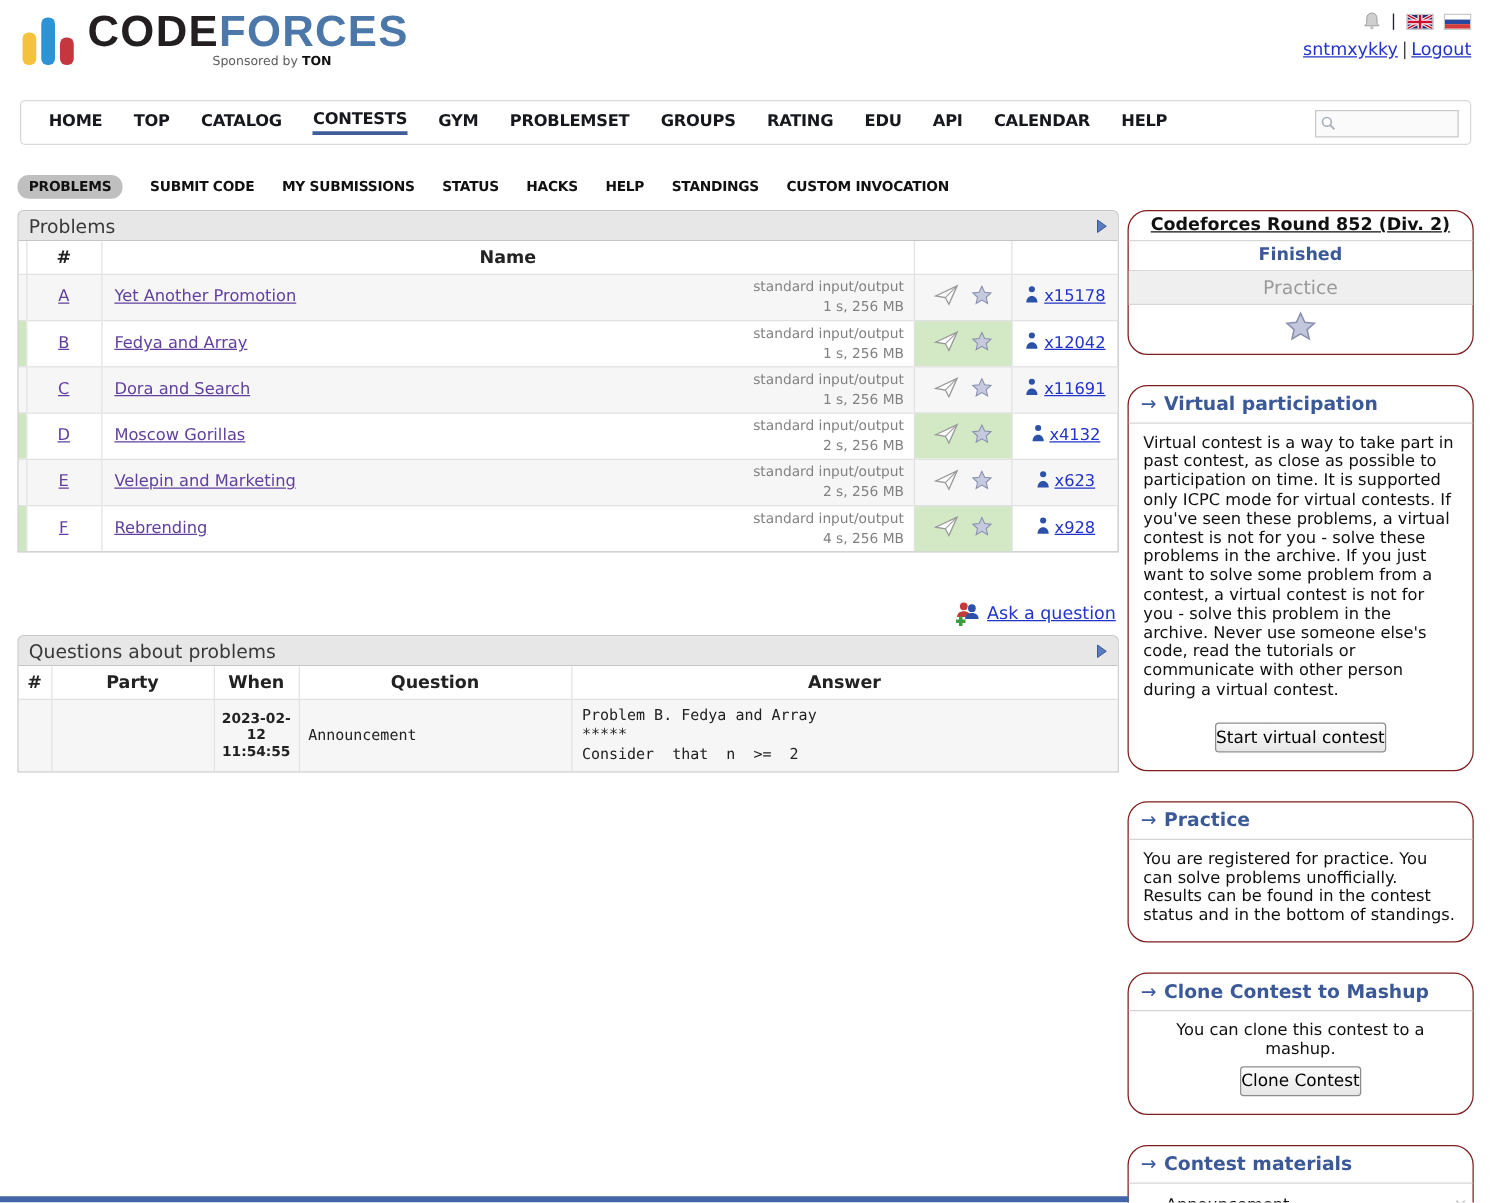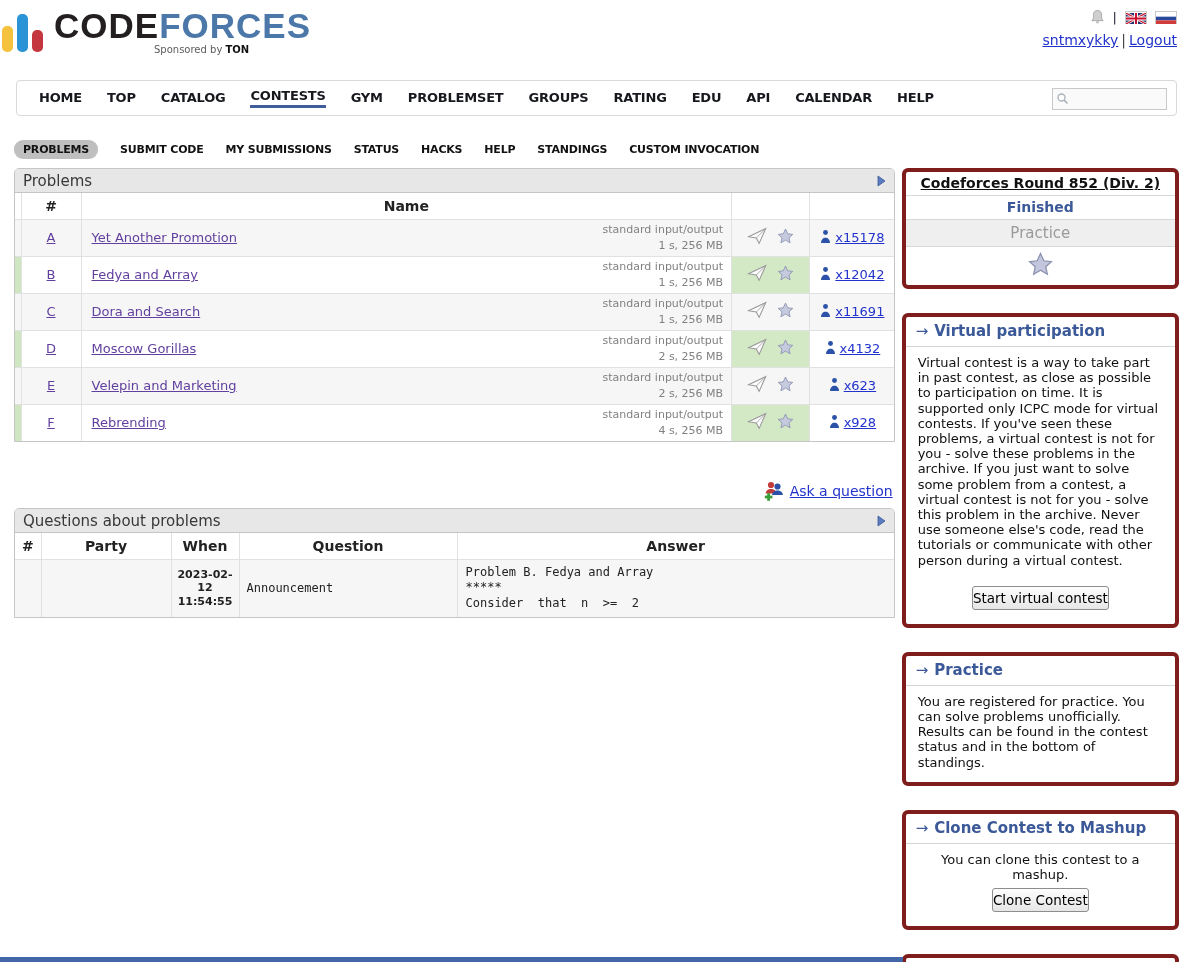--- a/index.html
+++ b/index.html
@@ -7,21 +7,21 @@
   body {
     width:1193px; height:962px; overflow:hidden; position:relative;
     background:#fff; font-family:"DejaVu Sans","Liberation Sans",sans-serif;
     font-size:13px; color:#222;
   }
   a { text-decoration:underline; cursor:pointer; }
   .link-blue { color:#2233cc; }
   .link-purple { color:#613f9e; }
 
   
-  .header { position:relative; height:80px; padding:8px 16px 0 2px; }
+  .header { position:relative; height:80px; padding:8px 16px 0 18px; }
   .logo { display:flex; align-items:flex-end; gap:3px; }
   .logo-bars { display:flex; align-items:flex-end; gap:4px; margin-right:8px; padding-bottom:3px; }
   .bar { width:11px; border-radius:5px; }
   .bar-yellow { height:26px; background:#f4c23c; }
   .bar-blue   { height:38px; background:#2a94d6; }
   .bar-red    { height:22px; background:#c4373e; }
   .logo-textwrap { line-height:1; }
   .logo-text { font-family:"Liberation Sans",sans-serif; font-weight:bold; font-size:35px; letter-spacing:1px; color:#231f20; }
   .logo-text .forces { color:#4b77a9; }
   .sponsored { font-size:10px; color:#5c5c5c; margin:2px 0 0 100px; }
@@ -83,21 +83,21 @@
 
   
   th.q-num { width:26px; } th.q-party { width:130px; } th.q-when { width:68px; } th.q-question { width:218px; }
   tr.qrow td { background:#f6f6f6; height:58px; vertical-align:middle; }
   td.q-when { font-weight:bold; text-align:center; font-size:11px; line-height:1.25; padding:2px; }
   td.q-question { font-family:"DejaVu Sans Mono","Liberation Mono",monospace; font-size:12px; padding-left:7px; }
   td.q-answer { font-family:"DejaVu Sans Mono","Liberation Mono",monospace; font-size:12px;
                 white-space:pre-wrap; padding:4px 8px; line-height:1.3; }
 
   
-  .sbox { border:4px solid #7f1d1d; border-radius:6px; margin-bottom:24px; background:#fff; }
+  .sbox { border:1px solid #7f1d1d; border-radius:16px; margin-bottom:24px; background:#fff; }
   .sbox-header { padding:5px 10px 6px; border-bottom:1px solid #d4d4d4; font-size:15px; font-weight:bold; color:#3b5998; }
   .sbox-header .arrow { font-weight:normal; margin-right:6px; }
   .crow { text-align:center; padding:3px 6px 4px; border-bottom:1px solid #d8d8d8; font-size:14px; }
   .crow:last-child { border-bottom:none; }
   .crow.title a { font-weight:bold; color:#111; }
   .crow.status { font-weight:bold; color:#3b5998; }
   .crow.mode { background:#efefef; color:#9a9a9a; font-size:15px; padding:4px 6px; }
   .crow.star { padding:5px 6px 6px; }
   .sbody { padding:8px 12px 12px; font-size:13px; line-height:1.17; color:#111; }
   .sbody.center { text-align:center; padding-bottom:0; }

